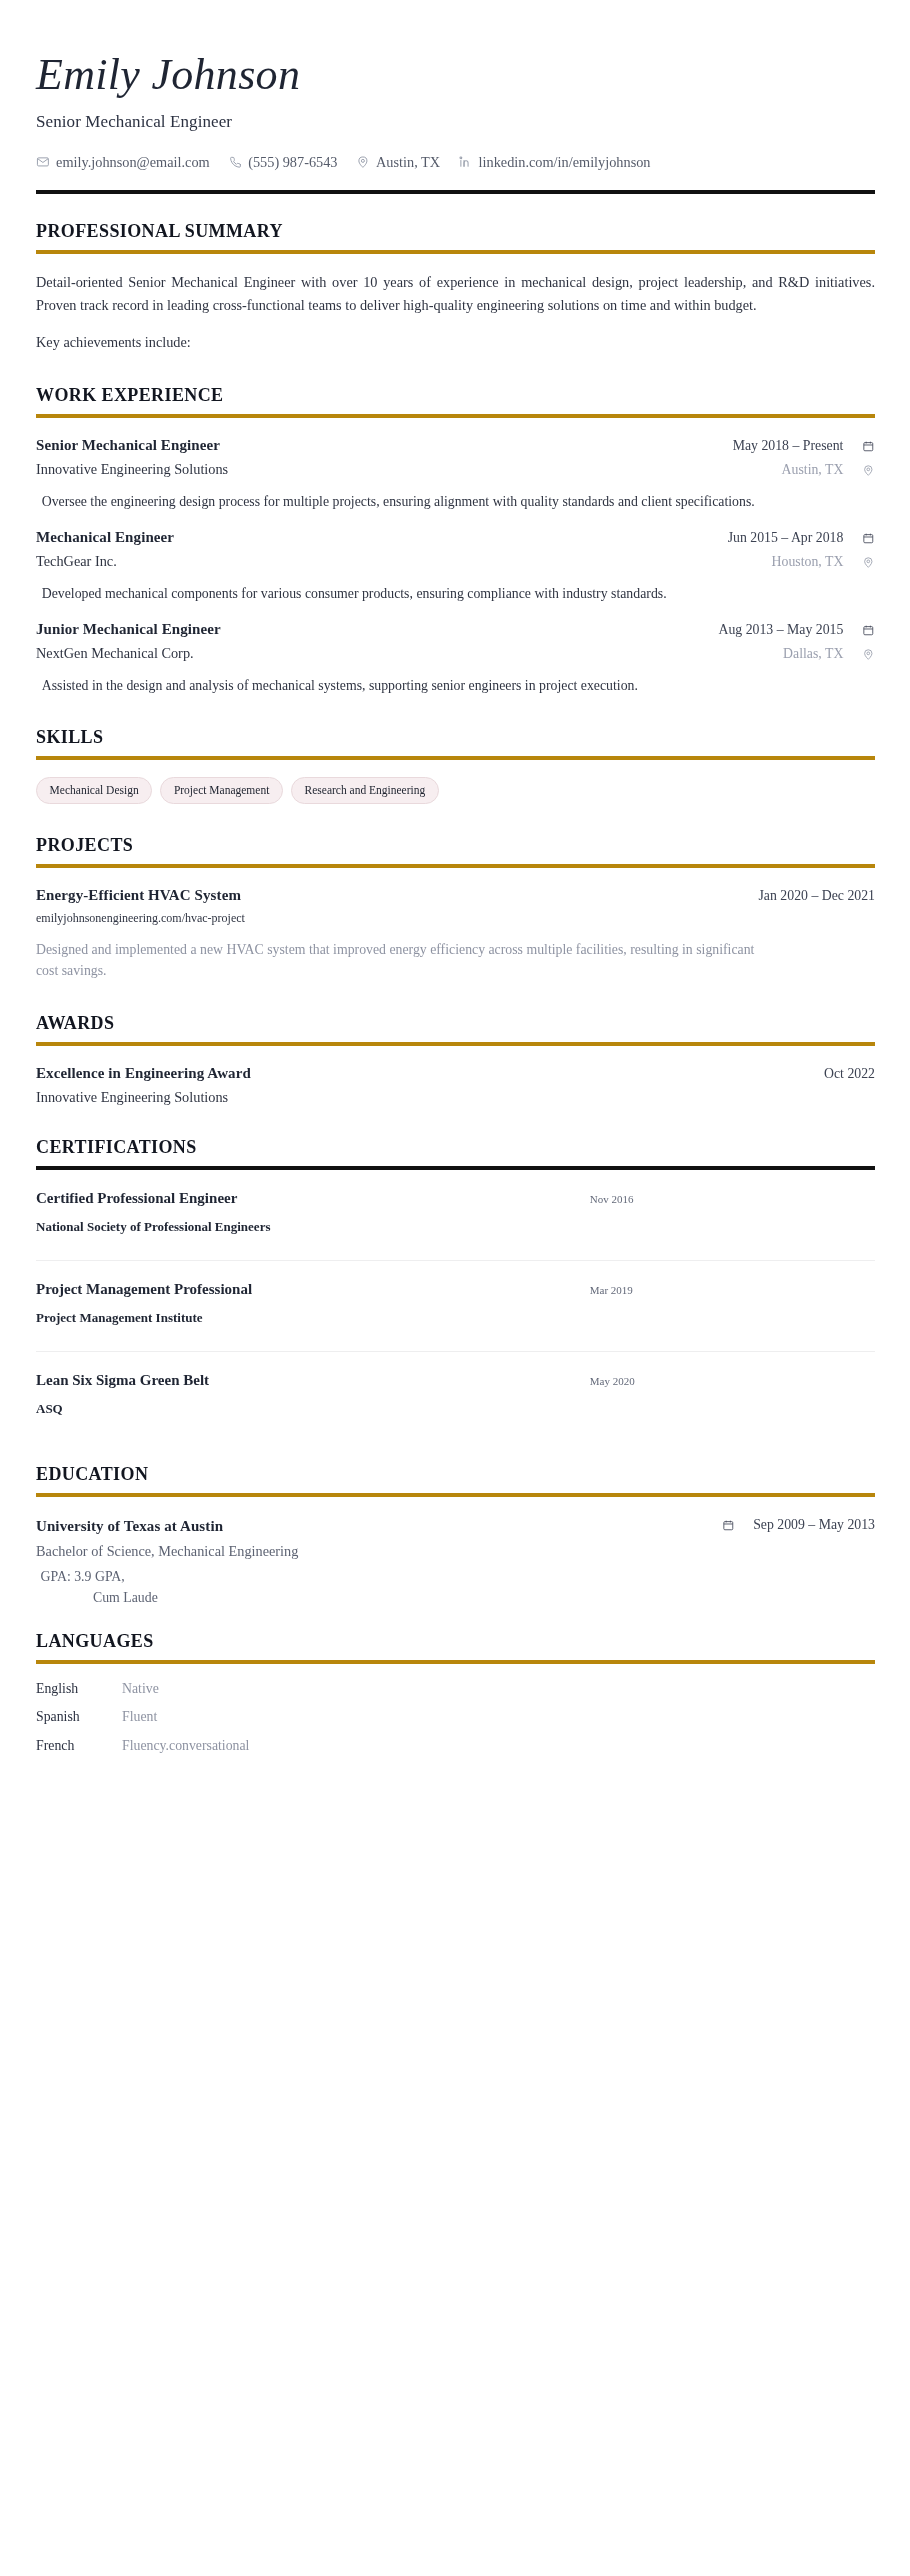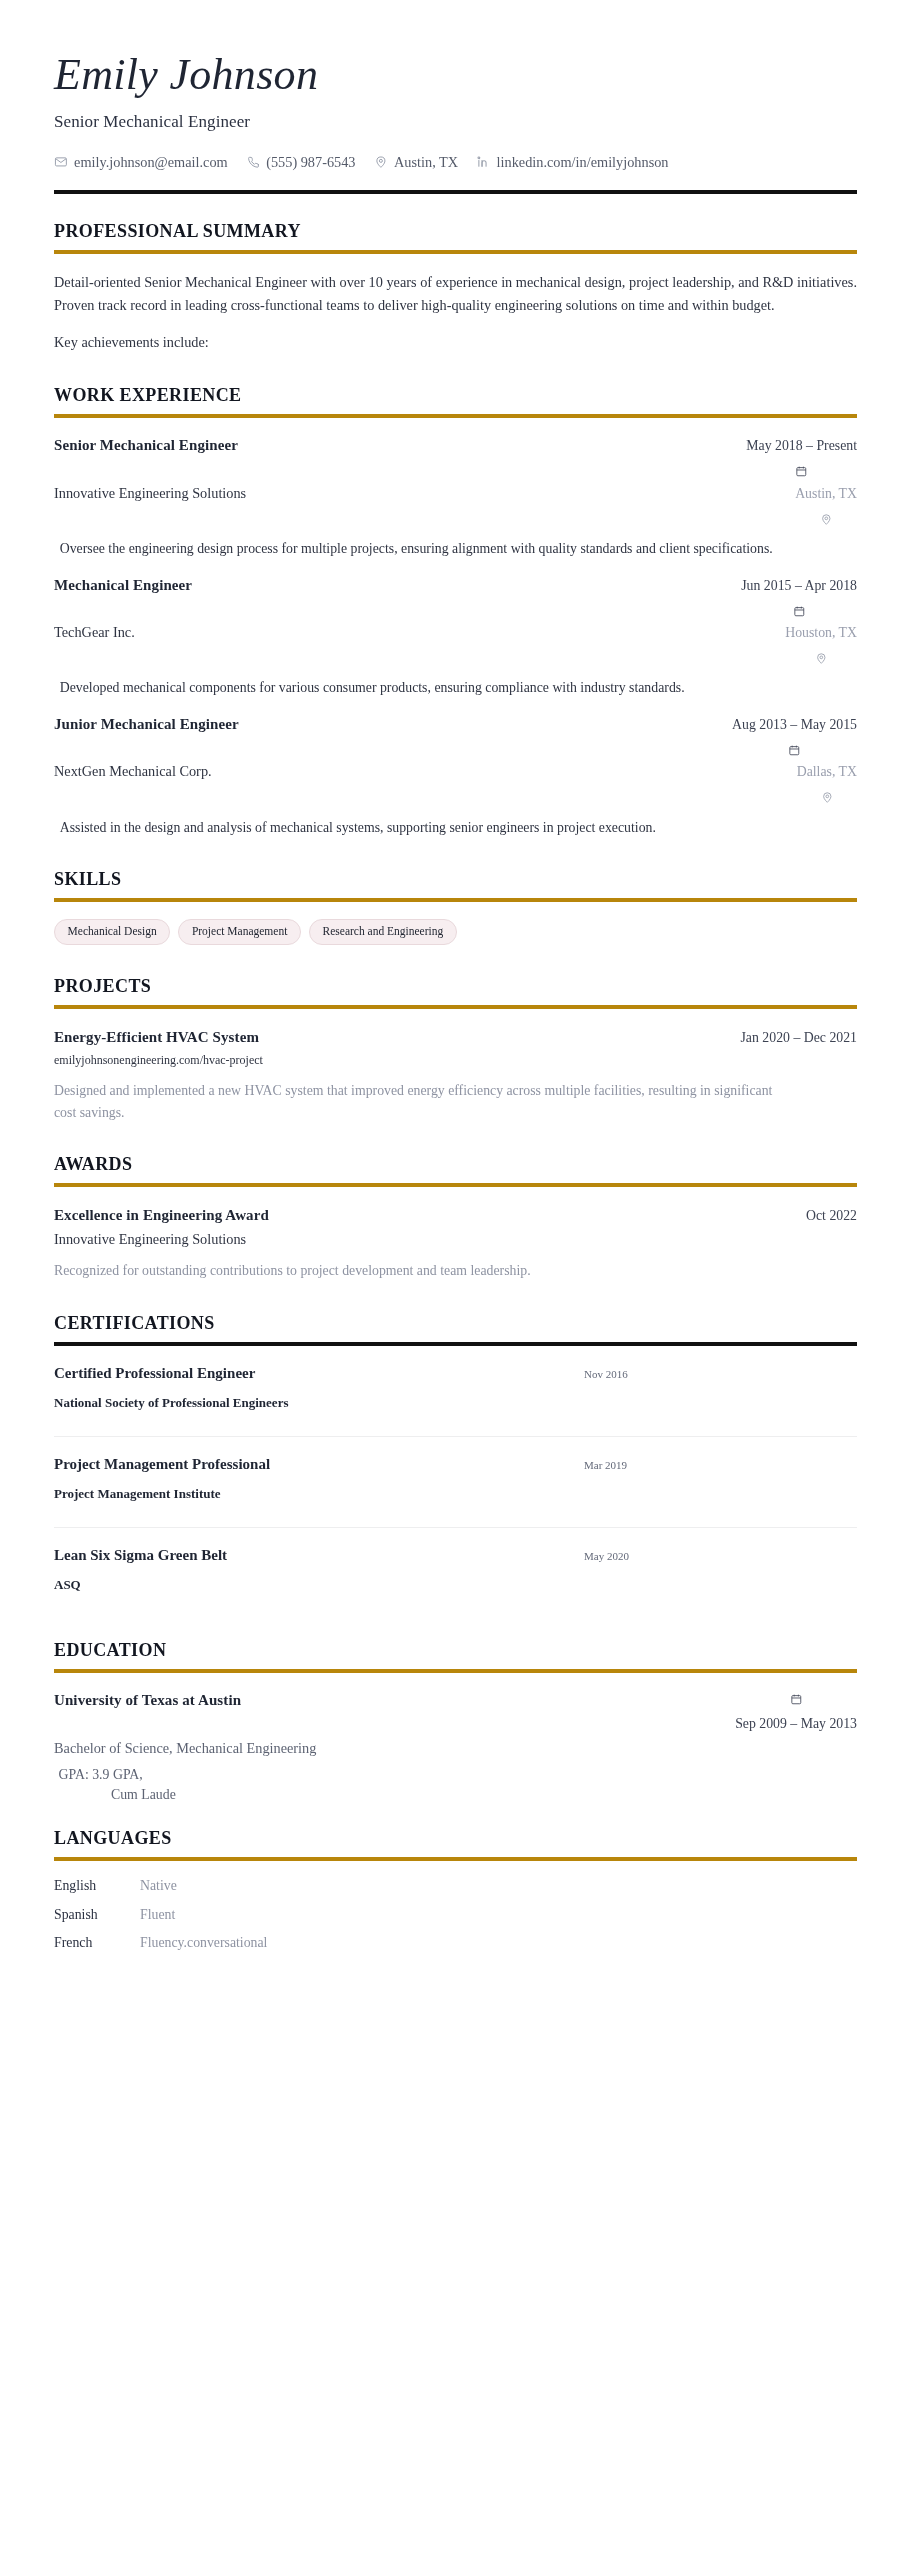--- a/index.html
+++ b/index.html
@@ -14,21 +14,21 @@
   }
 
   .page {
     width: 911px;
     min-height: 2576px;
     padding: 34px 0 0 0;
     background: #fff;
     position: relative;
   }
 
-  .inner { padding: 0 54px; }
+  .inner { padding: 0 36px; }
 
   
   .header { padding-top: 16px; }
 
   .name {
     font-size: 44px;
     font-style: italic;
     font-weight: 400;
     letter-spacing: 0.3px;
     color: #1f2533;
@@ -111,25 +111,24 @@
   }
   .entry-title {
     font-size: 15px;
     font-weight: 700;
     color: #1f2533;
     letter-spacing: 0.1px;
   }
   .entry-meta {
     display: inline-flex;
     align-items: center;
-    gap: 11px;
+    gap: 19px;
     font-size: 13.8px;
     color: #3c4252;
     white-space: nowrap;
-    flex-direction: column;
   }
   .entry-meta.muted { color: #9a9fae; }
   .entry-sub-line {
     display: flex;
     align-items: baseline;
     justify-content: space-between;
     gap: 13.8px;
     margin-top: 6.9px;
   }
   .entry-org {
@@ -379,21 +378,20 @@
       <div class="section-title">AWARDS</div>
       <div class="rule-gold"></div>
       <div class="entry first">
         <div class="entry-line">
           <span class="entry-title">Excellence in Engineering Award</span>
           <span class="entry-meta">Oct 2022</span>
         </div>
         <div class="entry-sub-line">
           <span class="entry-org">Innovative Engineering Solutions</span>
         </div>
-        <p class="entry-desc grey">Recognized for outstanding contributions to project development and team leadership.</p>
       </div>
     </div>
 
     <div class="section">
       <div class="section-title">CERTIFICATIONS</div>
       <div class="rule-black" style="margin-top:8px;"></div>
 
       <div class="cert-item">
         <div class="cert-line">
           <span class="cert-name">Certified Professional Engineer</span>

